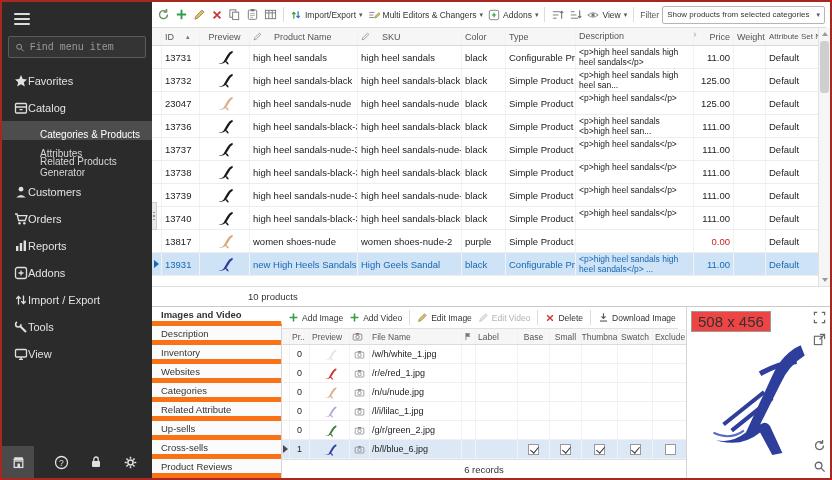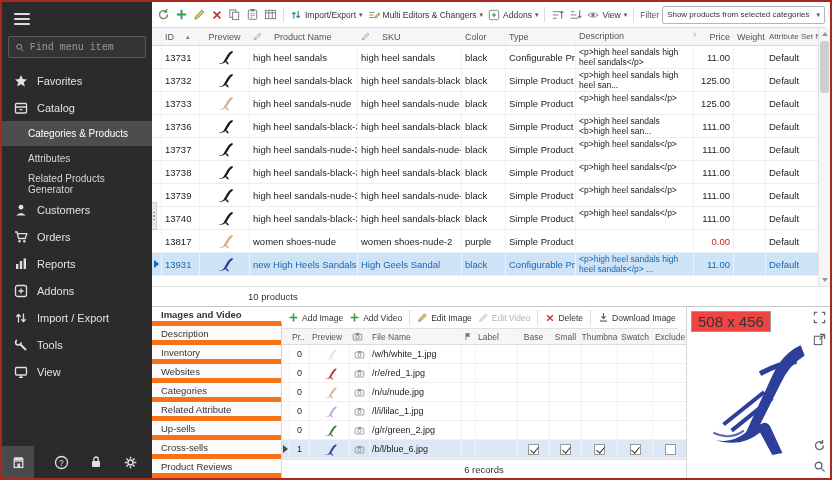--- a/index.html
+++ b/index.html
@@ -6,23 +6,23 @@
   html,body{width:832px;height:480px;overflow:hidden;background:#888;font-family:"Liberation Sans",sans-serif}
   #app{position:relative;width:832px;height:480px;background:#fff;border:2px solid #a8271f}
 
   
   #sidebar{position:absolute;left:0;top:0;bottom:0;width:150px;background:#2b2b2b;color:#e3e3e3;overflow:hidden}
   .burger{padding:8px 12px 5px;cursor:pointer;width:40px}
   .burger i{display:block;width:16px;height:2px;background:#dcdcdc;margin:3px 0;border-radius:1px}
   .search{margin:3px 6px 9px;display:flex;align-items:center;gap:5px;background:#343434;border:1px solid #5c5c5c;border-radius:2px;height:22px;padding:0 6px}
   .search input{background:transparent;border:none;outline:none;color:#c9c9c9;font-size:10px;width:100%;font-family:Liberation Mono, monospace}
   .search input::placeholder{color:#9b9b9b}
-  .sitem{display:flex;align-items:center;gap:9px;height:27px;padding:0 12px;font-size:11px;cursor:pointer}
+  .sitem{display:flex;align-items:center;gap:0;height:27px;padding:0 12px;font-size:11px;cursor:pointer}
   .sitem svg{flex:0 0 14px}
-  .ssub{height:25px;padding-left:26px;display:flex;align-items:center;font-size:10px;color:#d6d6d6;cursor:pointer}
+  .ssub{height:19px;padding-left:38px;display:flex;align-items:flex-end;font-size:10px;color:#d6d6d6;cursor:pointer}
   .ssub.sel{background:#4d4d4d;color:#fff}
   .sbottom{position:absolute;bottom:0;left:0;right:0;height:32px;display:flex;align-items:center;justify-content:space-between;padding-right:14px}
   .tile{width:32px;height:32px;display:flex;align-items:center;justify-content:center;background:#4a4a4a;cursor:pointer}
   .bicon{cursor:pointer;display:flex;align-items:center}
 
   
   #main{position:absolute;left:150px;top:0;right:0;bottom:0;background:#fff}
 
   
   #toolbar{position:absolute;left:0;right:4px;top:0;height:26px;display:flex;align-items:center;padding:0 3px;gap:1px;border-bottom:1px solid #ddd;font-size:8.5px;color:#333;white-space:nowrap;overflow:hidden}
@@ -417,21 +417,21 @@
           <div class="pc csku">high heel sandals-black</div>
           <div class="pc ccolor">black</div>
           <div class="pc ctype">Simple Product</div>
           <div class="pc cdesc">&lt;p&gt;high heel sandals high heel san...</div>
           <div class="pc cprice">125.00</div>
           <div class="pc cweight"></div>
           <div class="pc cattr">Default</div>
         </div>
         <div class="prow">
           <div class="pc cg"></div>
-          <div class="pc cid">13733</div>
+          <div class="pc cid">23047</div>
           <div class="pc cprev">
             <svg class="shoe" viewBox="0 0 32 32" style="color:#d8b08e">
               <use href="#heel-shape"></use>
             </svg>
           </div>
           <div class="pc cname">high heel sandals-nude</div>
           <div class="pc csku">high heel sandals-nude</div>
           <div class="pc ccolor">black</div>
           <div class="pc ctype">Simple Product</div>
           <div class="pc cdesc">&lt;p&gt;high heel sandals&lt;/p&gt;</div>

